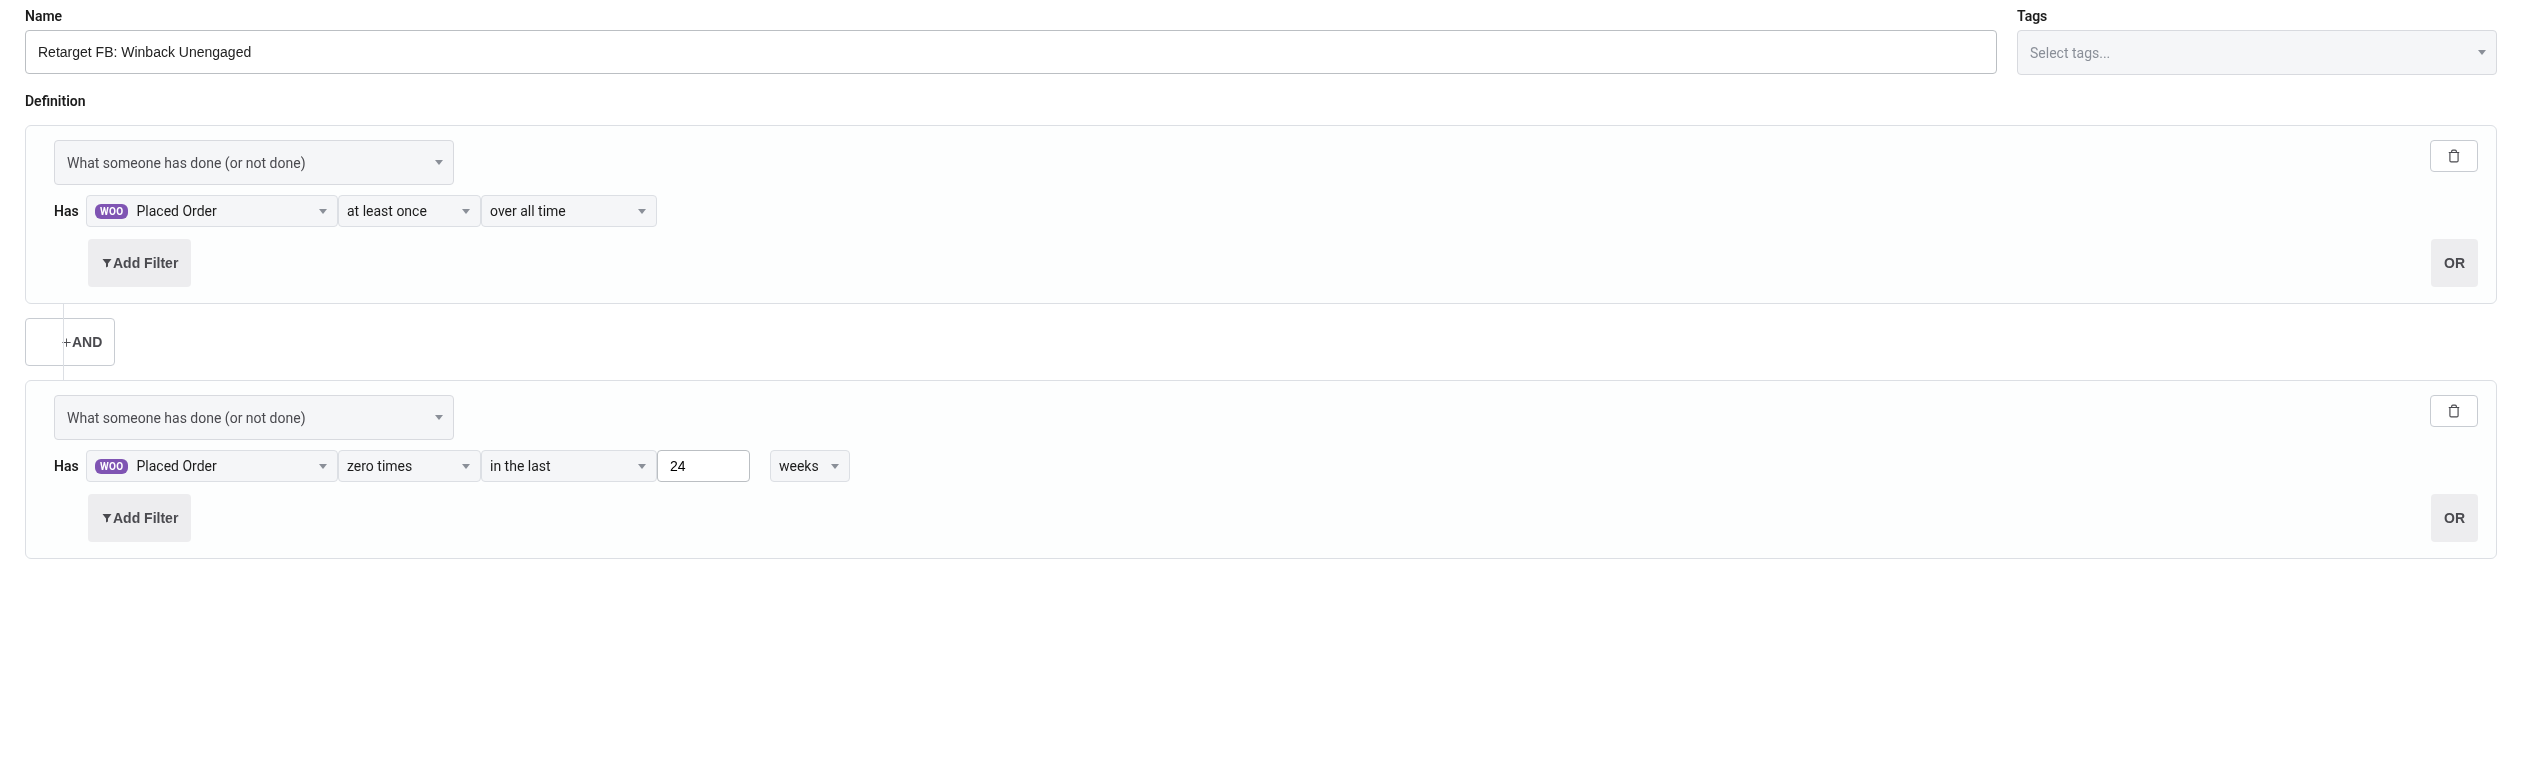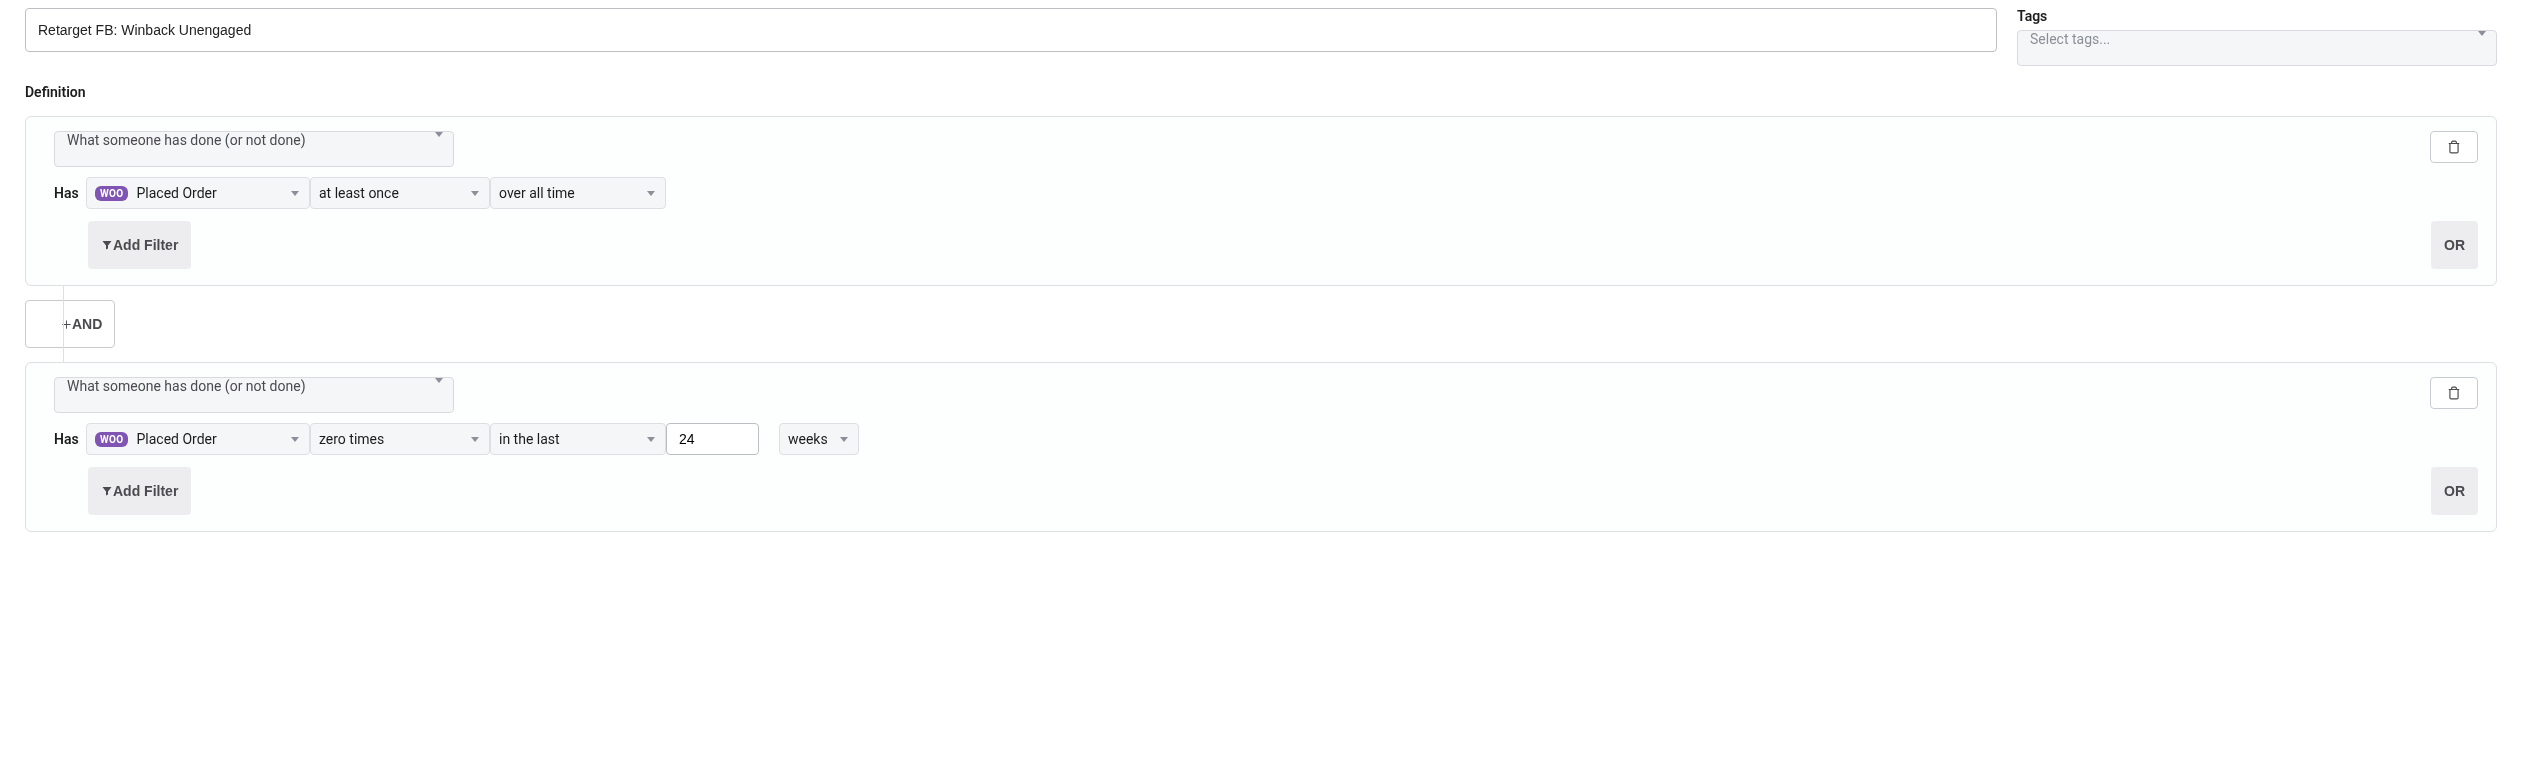--- a/index.html
+++ b/index.html
@@ -28,23 +28,23 @@
     border: 1px solid #bbbfc3;
     border-radius: 4px;
     padding: 0 12px;
     font-size: 14px;
     background: #fff;
     color: #222;
     outline: none;
   }
   .select-like {
     display: flex;
-    align-items: flex-start;
+    align-items: center;
     justify-content: space-between;
-    height: 36px;
+    height: 45px;
     border: 1px solid #d8dadf;
     border-radius: 4px;
     background: #f5f6f8;
     padding: 0 10px 0 12px;
     font-size: 14px;
     color: #4a4a4f;
     cursor: pointer;
   }
   .select-like .placeholder { color: #8a8f98; }
   .caret {
@@ -111,22 +111,22 @@
   .woo-badge {
     background: #7f54b3;
     color: #fff;
     font-weight: 700;
     font-size: 10px;
     border-radius: 6px;
     padding: 2px 5px;
     margin-right: 8px;
     letter-spacing: 0.3px;
   }
-  .event-select { width: 224px; }
-  .freq-select { width: 180px; }
+  .event-select { width: 252px; }
+  .freq-select { width: 143px; }
   .time-select { width: 176px; }
   .num-input {
     width: 93px; height: 32px;
     border: 1px solid #bbbfc3;
     border-radius: 4px;
     padding: 0 12px;
     font-size: 14px;
     background: #fff;
   }
   .unit-select { width: 80px; margin-left: 20px; }
@@ -171,20 +171,21 @@
     display: flex;
     padding: 14px 0;
   }
   svg { display: block; }
 </style>
 </head>
 <body>
 
 <div class="top-row">
   <div class="field-group name-group">
+    <label class="label">Name</label>
     <input class="text-input" type="text" value="Retarget FB: Winback Unengaged" style="">
   </div>
   <div class="field-group tags-group">
     <label class="label">Tags</label>
     <div class="select-like">
       <span class="placeholder">Select tags...</span>
       <span class="caret"></span>
     </div>
   </div>
 </div>

